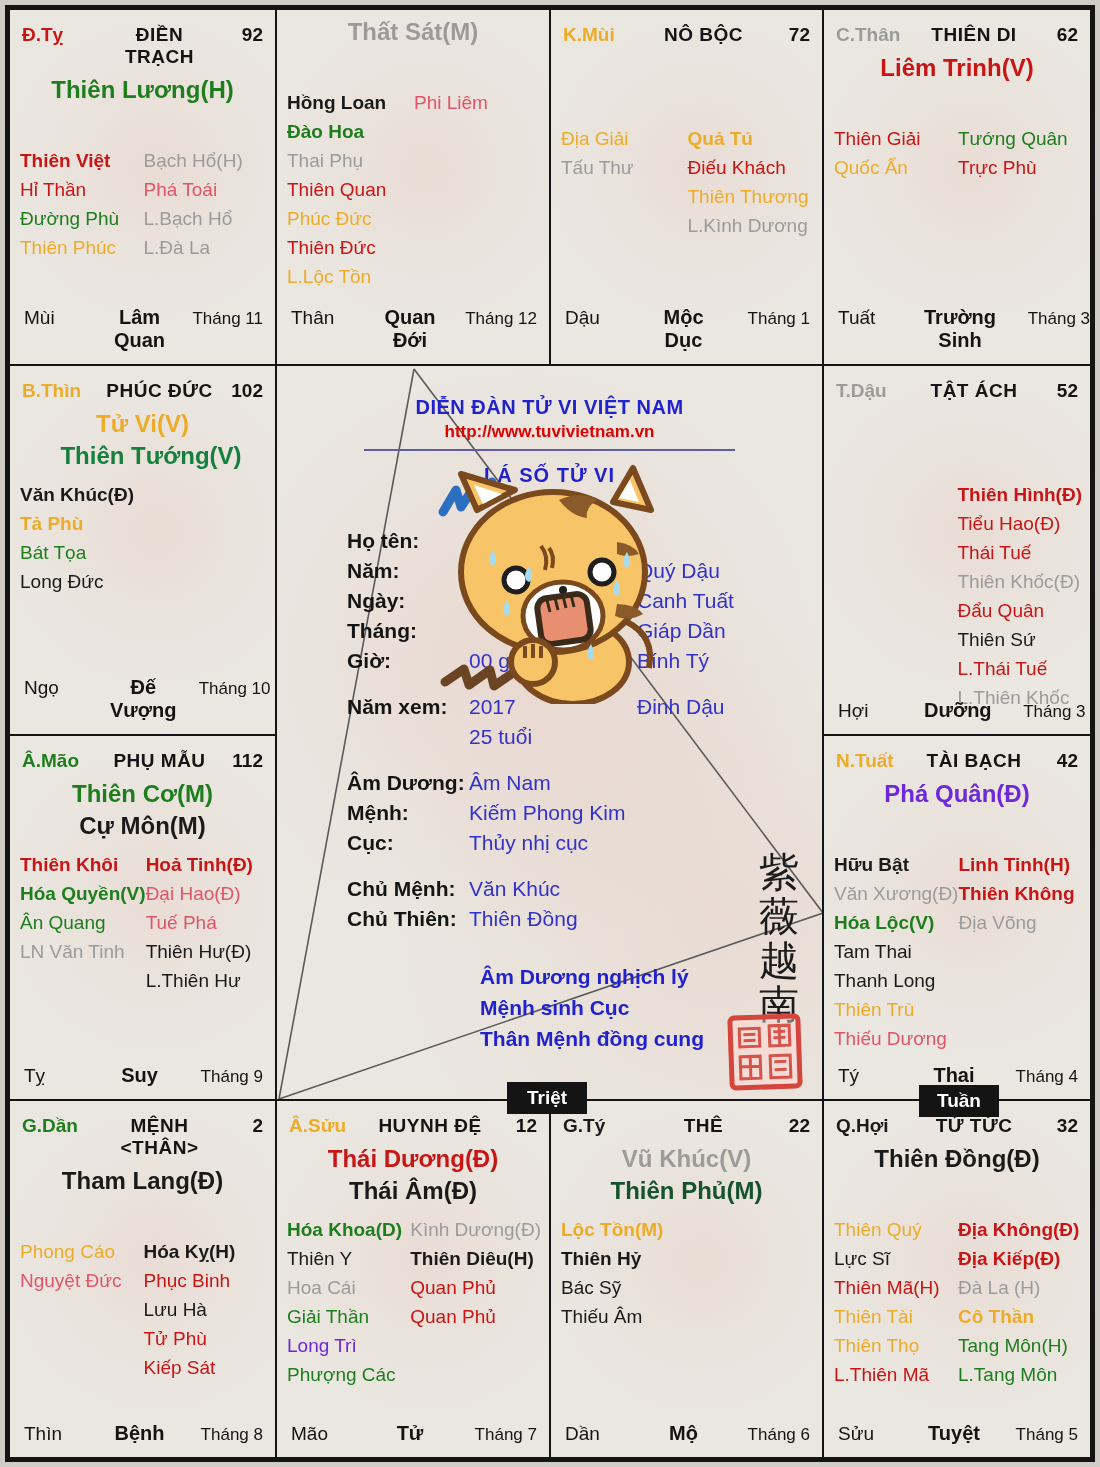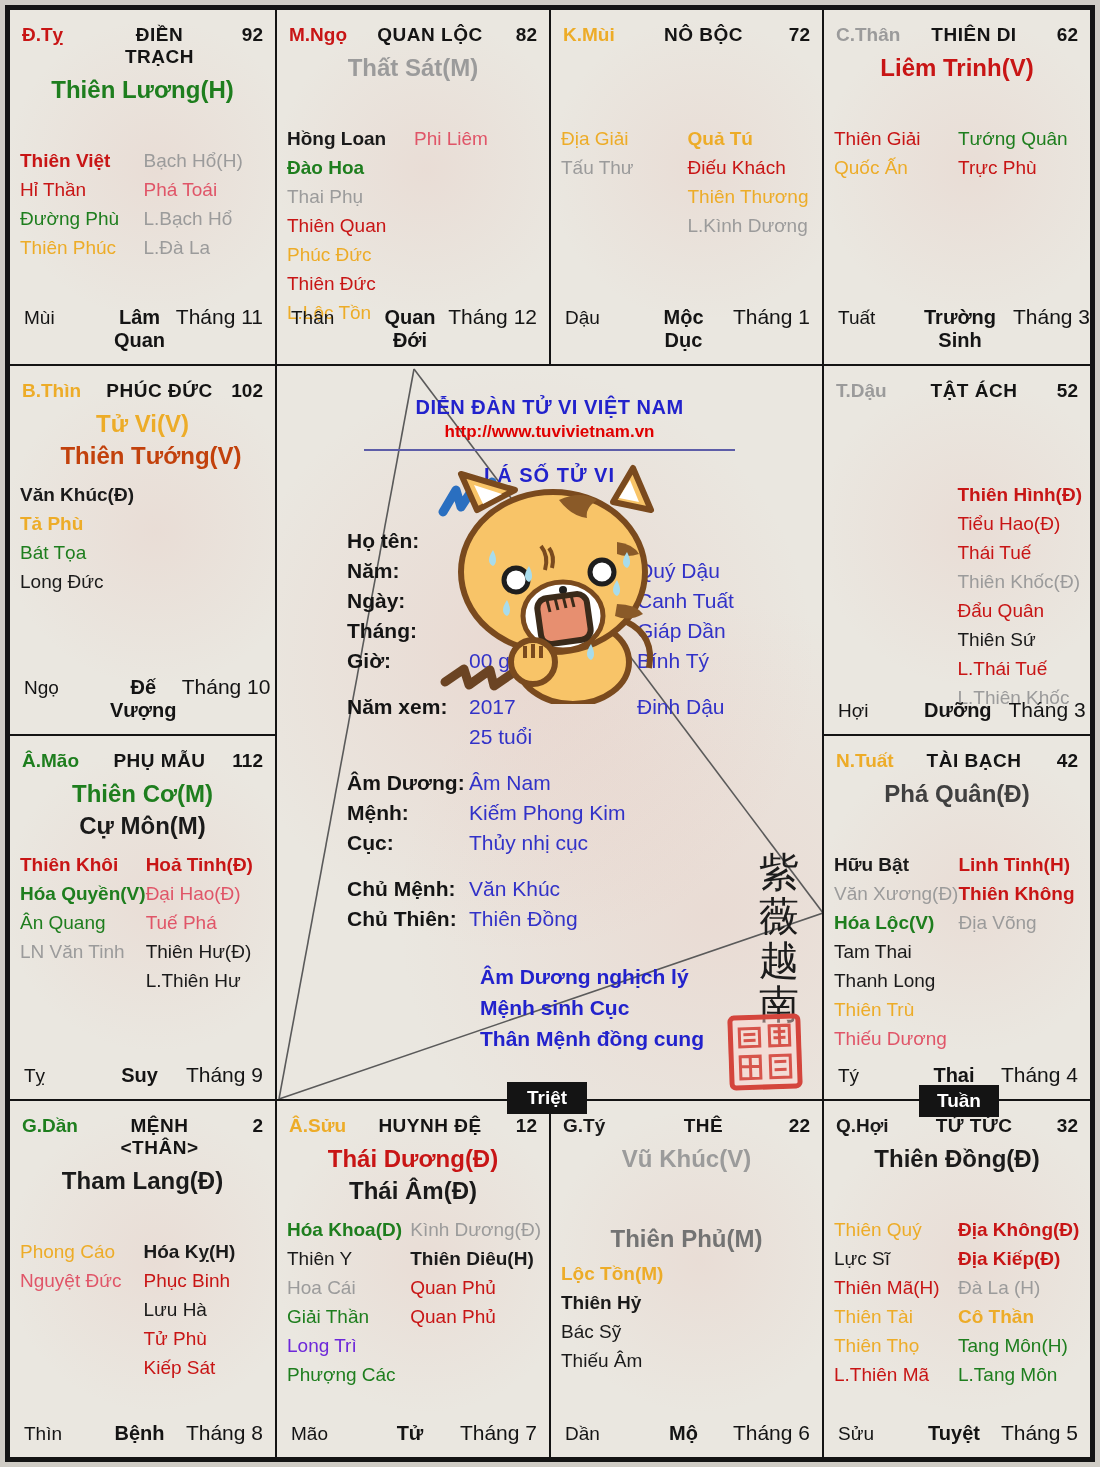--- a/index.html
+++ b/index.html
@@ -19,21 +19,21 @@
   .pnum   { width:44px; flex:none; text-align:right; font-weight:bold; font-size:19px; color:#141414; }
   .p-main { position:relative; min-height:74px; text-align:center; padding-top:6px; }
   .main-star { font-size:24px; font-weight:bold; line-height:32px; }
   .p-cols { position:relative; display:flex; padding:4px 8px 0 10px; }
   .col-l, .col-r { flex:1; }
   .minor-star { font-size:19px; line-height:29px; white-space:nowrap; }
   .minor-star.b { font-weight:bold; }
   .p-foot { position:absolute; left:14px; right:12px; bottom:12px; display:flex; align-items:baseline; }
   .fbranch { font-size:19px; color:#141414; flex:none; width:86px; }
   .fstage  { flex:1; text-align:center; font-size:20px; font-weight:bold; color:#141414; }
-  .fmonth  { flex:none; width:94px; text-align:right; font-size:21px; color:#141414; }
+  .fmonth  { flex:none; width:94px; text-align:right; font-size:17px; color:#141414; }
   
   .center { grid-column:2 / span 2; grid-row:2 / span 2; border:1.5px solid #141414; position:relative; overflow:hidden;
     background:#eae7e0; }
   .center::before { content:""; position:absolute; inset:0;
     background:radial-gradient(circle at 45% 40%, rgba(228,158,148,0.20), rgba(228,158,148,0) 55%),
                radial-gradient(circle at 80% 75%, rgba(228,158,148,0.16), rgba(228,158,148,0) 45%); }
   .c-head { position:relative; text-align:center; padding-top:30px; z-index:2; }
   .c-forum { font-size:20px; font-weight:bold; color:#2222cc; letter-spacing:0.5px; }
   .c-url { display:inline-block; font-size:17px; font-weight:bold; color:#e00000; margin-top:3px; text-decoration:none; }
   .c-divider { width:68%; height:2px; background:#5d5da8; margin:7px auto 0 auto; }
@@ -85,25 +85,20 @@
           <div class="minor-star" style="color: rgb(155, 155, 155);">L.Đà La</div>
         </div>
       </div>
       <div class="p-foot">
         <span class="fbranch">Mùi</span>
         <span class="fstage">Lâm Quan</span>
         <span class="fmonth">Tháng 11</span>
       </div>
     </div>
   <div class="cell" style="grid-column:2;grid-row:1">
-      <div class="p-head">
-        <span class="branch" style="color: rgb(200, 21, 21);">M.Ngọ</span>
-        <span class="pname">QUAN LỘC</span>
-        <span class="pnum">82</span>
-      </div>
       <div class="p-main">
         <div class="main-star" style="color: rgb(155, 155, 155);">Thất Sát(M)</div>
       </div>
       <div class="p-cols">
         <div class="col-l">
           <div class="minor-star b" style="color: rgb(26, 26, 26);">Hồng Loan</div>
           <div class="minor-star b" style="color: rgb(30, 126, 30);">Đào Hoa</div>
           <div class="minor-star" style="color: rgb(155, 155, 155);">Thai Phụ</div>
           <div class="minor-star" style="color: rgb(200, 21, 21);">Thiên Quan</div>
           <div class="minor-star" style="color: rgb(237, 172, 40);">Phúc Đức</div>
@@ -172,21 +167,21 @@
     </div>
 
   <div class="cell" style="grid-column:1;grid-row:2">
       <div class="p-head">
         <span class="branch" style="color: rgb(237, 172, 40);">B.Thìn</span>
         <span class="pname">PHÚC ĐỨC</span>
         <span class="pnum">102</span>
       </div>
       <div class="p-main">
         <div class="main-star" style="color: rgb(237, 172, 40);">Tử Vi(V)</div>
-        <div class="main-star" style="color: #c2410c; margin-left: 17px;">Thiên Tướng(V)</div>
+        <div class="main-star" style="color: #15803d; margin-left: 17px;">Thiên Tướng(V)</div>
       </div>
       <div class="p-cols">
         <div class="col-l">
           <div class="minor-star b" style="color: rgb(26, 26, 26);">Văn Khúc(Đ)</div>
           <div class="minor-star b" style="color: rgb(237, 172, 40);">Tả Phù</div>
           <div class="minor-star" style="color: rgb(30, 126, 30);">Bát Tọa</div>
           <div class="minor-star" style="color: rgb(26, 26, 26);">Long Đức</div>
         </div>
       </div>
       <div class="p-foot">
@@ -253,21 +248,21 @@
         <span class="fmonth">Tháng 9</span>
       </div>
     </div>
   <div class="cell" style="grid-column:4;grid-row:3">
       <div class="p-head">
         <span class="branch" style="color: rgb(237, 172, 40);">N.Tuất</span>
         <span class="pname">TÀI BẠCH</span>
         <span class="pnum">42</span>
       </div>
       <div class="p-main">
-        <div class="main-star" style="color: #404040;">Phá Quân(Đ)</div>
+        <div class="main-star" style="color: #6d28d9;">Phá Quân(Đ)</div>
       </div>
       <div class="p-cols">
         <div class="col-l">
           <div class="minor-star b" style="color: rgb(26, 26, 26);">Hữu Bật</div>
           <div class="minor-star" style="color: rgb(155, 155, 155);">Văn Xương(Đ)</div>
           <div class="minor-star b" style="color: rgb(30, 126, 30);">Hóa Lộc(V)</div>
           <div class="minor-star" style="color: rgb(26, 26, 26);">Tam Thai</div>
           <div class="minor-star" style="color: rgb(26, 26, 26);">Thanh Long</div>
           <div class="minor-star" style="color: rgb(237, 172, 40);">Thiên Trù</div>
           <div class="minor-star" style="color: rgb(224, 85, 104);">Thiếu Dương</div>
@@ -346,21 +341,21 @@
       </div>
     </div>
   <div class="cell" style="grid-column:3;grid-row:4">
       <div class="p-head">
         <span class="branch" style="color: rgb(26, 26, 26);">G.Tý</span>
         <span class="pname">THÊ</span>
         <span class="pnum">22</span>
       </div>
       <div class="p-main">
         <div class="main-star" style="color: rgb(155, 155, 155);">Vũ Khúc(V)</div>
-        <div class="main-star" style="color: #737373; margin-top: 48px;">Thiên Phủ(M)</div>
+        <div class="main-star" style="color: #14532d;">Thiên Phủ(M)</div>
       </div>
       <div class="p-cols">
         <div class="col-l">
           <div class="minor-star b" style="color: rgb(237, 172, 40);">Lộc Tồn(M)</div>
           <div class="minor-star b" style="color: rgb(26, 26, 26);">Thiên Hỷ</div>
           <div class="minor-star" style="color: rgb(26, 26, 26);">Bác Sỹ</div>
           <div class="minor-star" style="color: rgb(26, 26, 26);">Thiếu Âm</div>
         </div>
         <div class="col-r"></div>
       </div>

